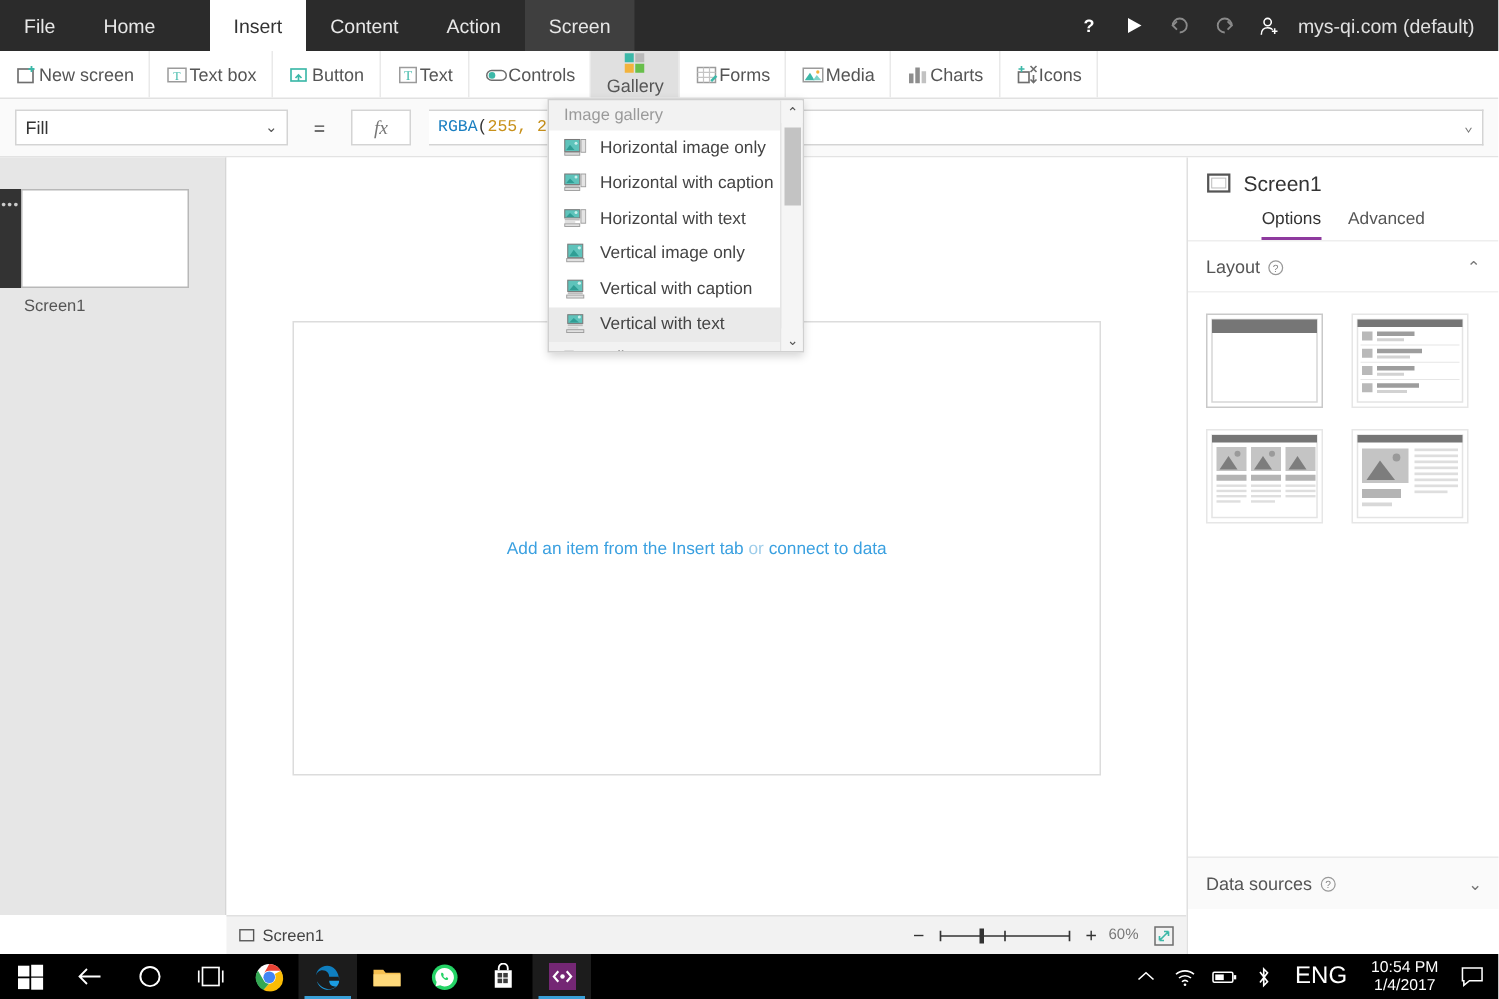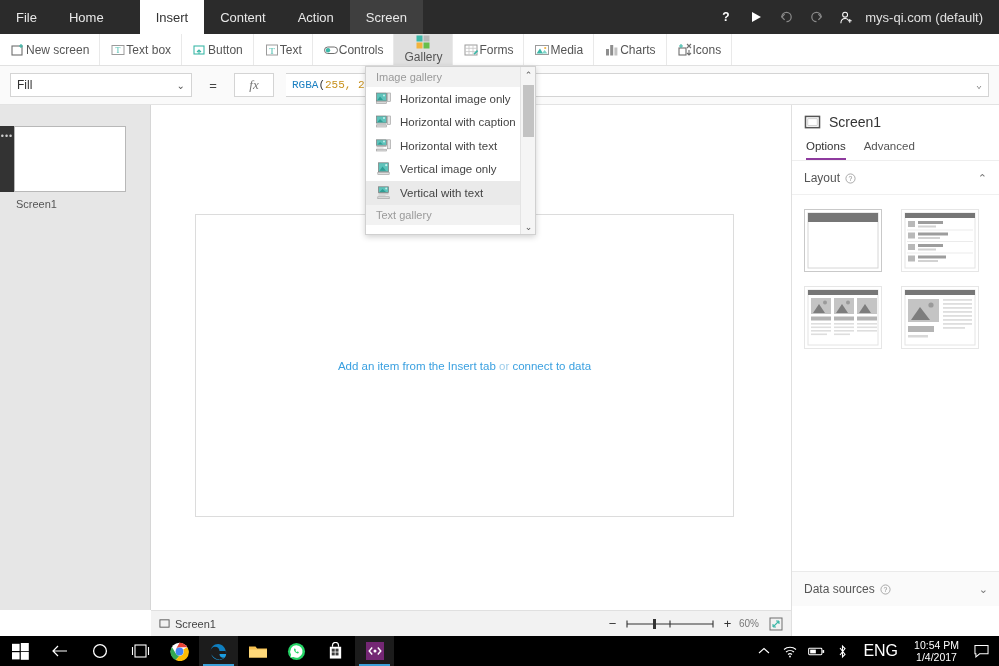--- a/index.html
+++ b/index.html
@@ -143,21 +143,21 @@
   
   .rightpanel {
     position: absolute; left: 791px; top: 105px; width: 208px; height: 531px;
     background: #ffffff; border-left: 1px solid #e0e0e0;
   }
   .rp-header {
     display: flex; align-items: center; gap: 8px; padding: 9px 12px 7px 12px;
   }
   .rp-title { font-size: 14px; color: #333; }
   .rp-tabs {
-    display: flex; gap: 18px; padding: 0 14px; border-bottom: 1px solid #eee;
+    display: flex; gap: 18px; padding: 0 14px; border-bottom: 1px solid #eee; justify-content: center;
   }
   .rp-tab {
     font-size: 11.5px; color: #555; padding: 3px 0 6px 0;
     cursor: pointer; border-bottom: 2px solid transparent;
   }
   .rp-tab.active { border-bottom-color: #8e3a9e; color: #333; }
   .rp-section {
     display: flex; align-items: center; padding: 10px 12px 9px 12px;
     border-bottom: 1px solid #f0f0f0; cursor: pointer;
   }
@@ -616,20 +616,30 @@
       <div class="dd-item">
         <svg class="dd-ico" viewBox="0 0 15 14">
             <rect x="2.5" y="0.8" width="10" height="9" fill="#5ec3bb" stroke="#7a7a7a" stroke-width=".7"></rect>
             <polygon points="3.5,8.8 6.5,4.5 10,8.8" fill="#2f9e95"></polygon>
             <circle cx="10.2" cy="3.2" r="1.1" fill="#c9f0ec"></circle>
             <rect x="1.8" y="10.3" width="11.4" height="2.2" fill="#e0e0e0" stroke="#9a9a9a" stroke-width=".6"></rect>
           </svg>
         <span class="dd-label">Vertical image only</span>
       </div>
 
+      <div class="dd-item">
+        <svg class="dd-ico" viewBox="0 0 15 14">
+            <rect x="2.5" y="0.8" width="10" height="7.5" fill="#5ec3bb" stroke="#7a7a7a" stroke-width=".7"></rect>
+            <polygon points="3.5,7.5 6.5,4 10,7.5" fill="#2f9e95"></polygon>
+            <circle cx="10.2" cy="2.8" r="1.1" fill="#c9f0ec"></circle>
+            <rect x="2.5" y="8.8" width="10" height="1.3" fill="#bdbdbd"></rect>
+            <rect x="1.8" y="10.7" width="11.4" height="2" fill="#e0e0e0" stroke="#9a9a9a" stroke-width=".6"></rect>
+          </svg>
+        <span class="dd-label">Vertical with caption</span>
+      </div>
 
       <div class="dd-item hover">
         <svg class="dd-ico" viewBox="0 0 15 14">
             <rect x="2.5" y="0.8" width="10" height="5.8" fill="#5ec3bb" stroke="#7a7a7a" stroke-width=".7"></rect>
             <polygon points="3.5,6 6.5,3 10,6" fill="#2f9e95"></polygon>
             <circle cx="10.2" cy="2.4" r="1" fill="#c9f0ec"></circle>
             <rect x="2.5" y="7.2" width="10" height="1.2" fill="#bdbdbd"></rect>
             <rect x="2.5" y="9" width="7" height="1" fill="#d6d6d6"></rect>
             <rect x="1.8" y="10.8" width="11.4" height="1.9" fill="#e0e0e0" stroke="#9a9a9a" stroke-width=".6"></rect>
           </svg>

